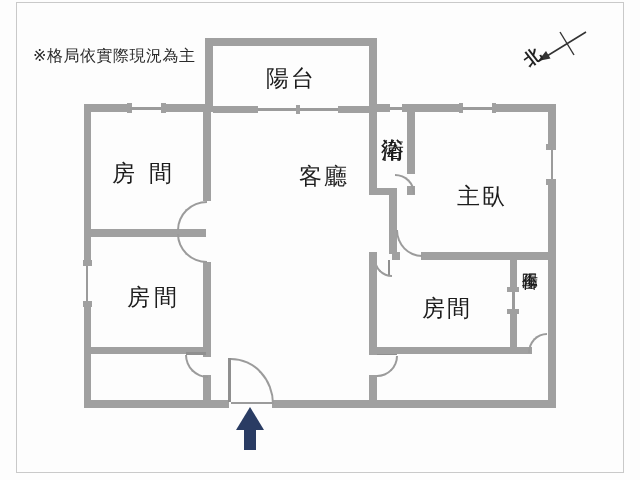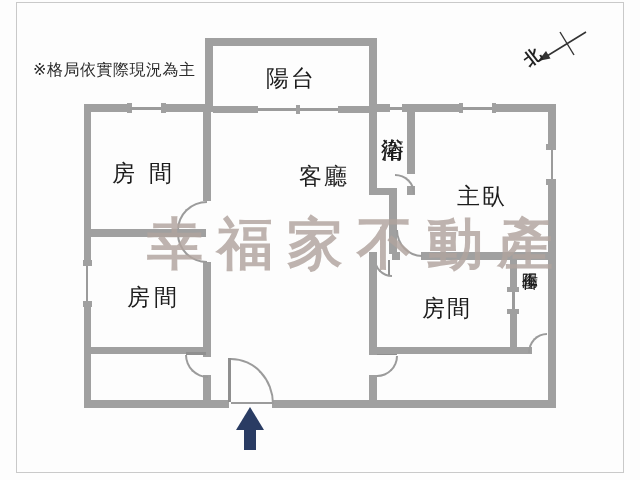--- a/index.html
+++ b/index.html
@@ -11,21 +11,21 @@
   .cap{position:absolute;background:var(--wall,#a0a0a0);}
   .leaf{position:absolute;background:#8f8f8f;}
   .arc{position:absolute;}
   .a-tl{border-top:2px solid #9b9b9b;border-left:2px solid #9b9b9b;border-top-left-radius:100% 100%;}
   .a-tr{border-top:2px solid #9b9b9b;border-right:2px solid #9b9b9b;border-top-right-radius:100% 100%;}
   .a-bl{border-bottom:2px solid #9b9b9b;border-left:2px solid #9b9b9b;border-bottom-left-radius:100% 100%;}
   .a-br{border-bottom:2px solid #9b9b9b;border-right:2px solid #9b9b9b;border-bottom-right-radius:100% 100%;}
   .lbl{position:absolute;color:var(--label,#1c1c1c);font-size:23px;letter-spacing:2px;white-space:nowrap;z-index:6;}
   .lbl-v{position:absolute;color:var(--label,#1c1c1c);writing-mode:vertical-rl;text-orientation:upright;z-index:6;}
   .wc-lbl{font-family:"Liberation Serif","DejaVu Serif",serif;font-size:26px;letter-spacing:1px;}
-  .disclaimer{position:absolute;left:33px;top:60px;font-size:16px;color:#2b2b2b;letter-spacing:0.5px;z-index:7;}
+  .disclaimer{position:absolute;left:33px;top:46px;font-size:16px;color:#2b2b2b;letter-spacing:0.5px;z-index:7;}
   .watermark{position:absolute;left:147px;top:207px;font-size:56px;font-weight:bold;letter-spacing:14px;
              color:var(--watermark,#b1a49e);opacity:0.82;z-index:5;white-space:nowrap;}
   .compass{position:absolute;left:516px;top:20px;width:76px;height:54px;z-index:7;}
   .north{position:absolute;left:524px;top:46px;font-size:17px;font-weight:bold;color:#222;
          transform:rotate(-38deg);z-index:7;}
   .entry{position:absolute;left:236px;top:407px;width:28px;height:44px;z-index:7;}
 </style>
 </head>
 <body>
 
@@ -104,21 +104,20 @@
   <div class="arc a-tl" style="left:528px;top:333px;width:17px;height:18px"></div>
   <div class="w" style="left:510px;top:256px;width:7px;height:33px"></div>
   <div class="cap" style="left:507px;top:287px;width:12px;height:5px"></div>
   <div class="win" style="left:512px;top:292px;width:3px;height:18px"></div>
   <div class="cap" style="left:507px;top:309px;width:12px;height:5px"></div>
   <div class="w" style="left:510px;top:313px;width:7px;height:41px"></div>
 
   <div class="leaf" style="left:228px;top:358px;width:3px;height:44px"></div>
   <div class="arc a-tr" style="left:231px;top:358px;width:41px;height:44px"></div>
 
-  <div class="watermark">幸福家不動產</div>
 
   <div class="lbl" style="left:266px;top:63px">陽台</div>
   <div class="lbl" style="left:112px;top:158px;letter-spacing:14px">房間</div>
   <div class="lbl" style="left:299px;top:161px">客廳</div>
   <div class="lbl-v" style="left:380px;top:120px;font-size:23px;line-height:25px">衛浴</div>
   <div class="lbl" style="left:457px;top:181px">主臥</div>
   <div class="lbl" style="left:127px;top:282px;letter-spacing:4px">房間</div>
   <div class="lbl" style="left:422px;top:293px">房間</div>
   <div class="lbl-v" style="left:521px;top:261px;font-size:16px;line-height:18px">工作陽台</div>
 

